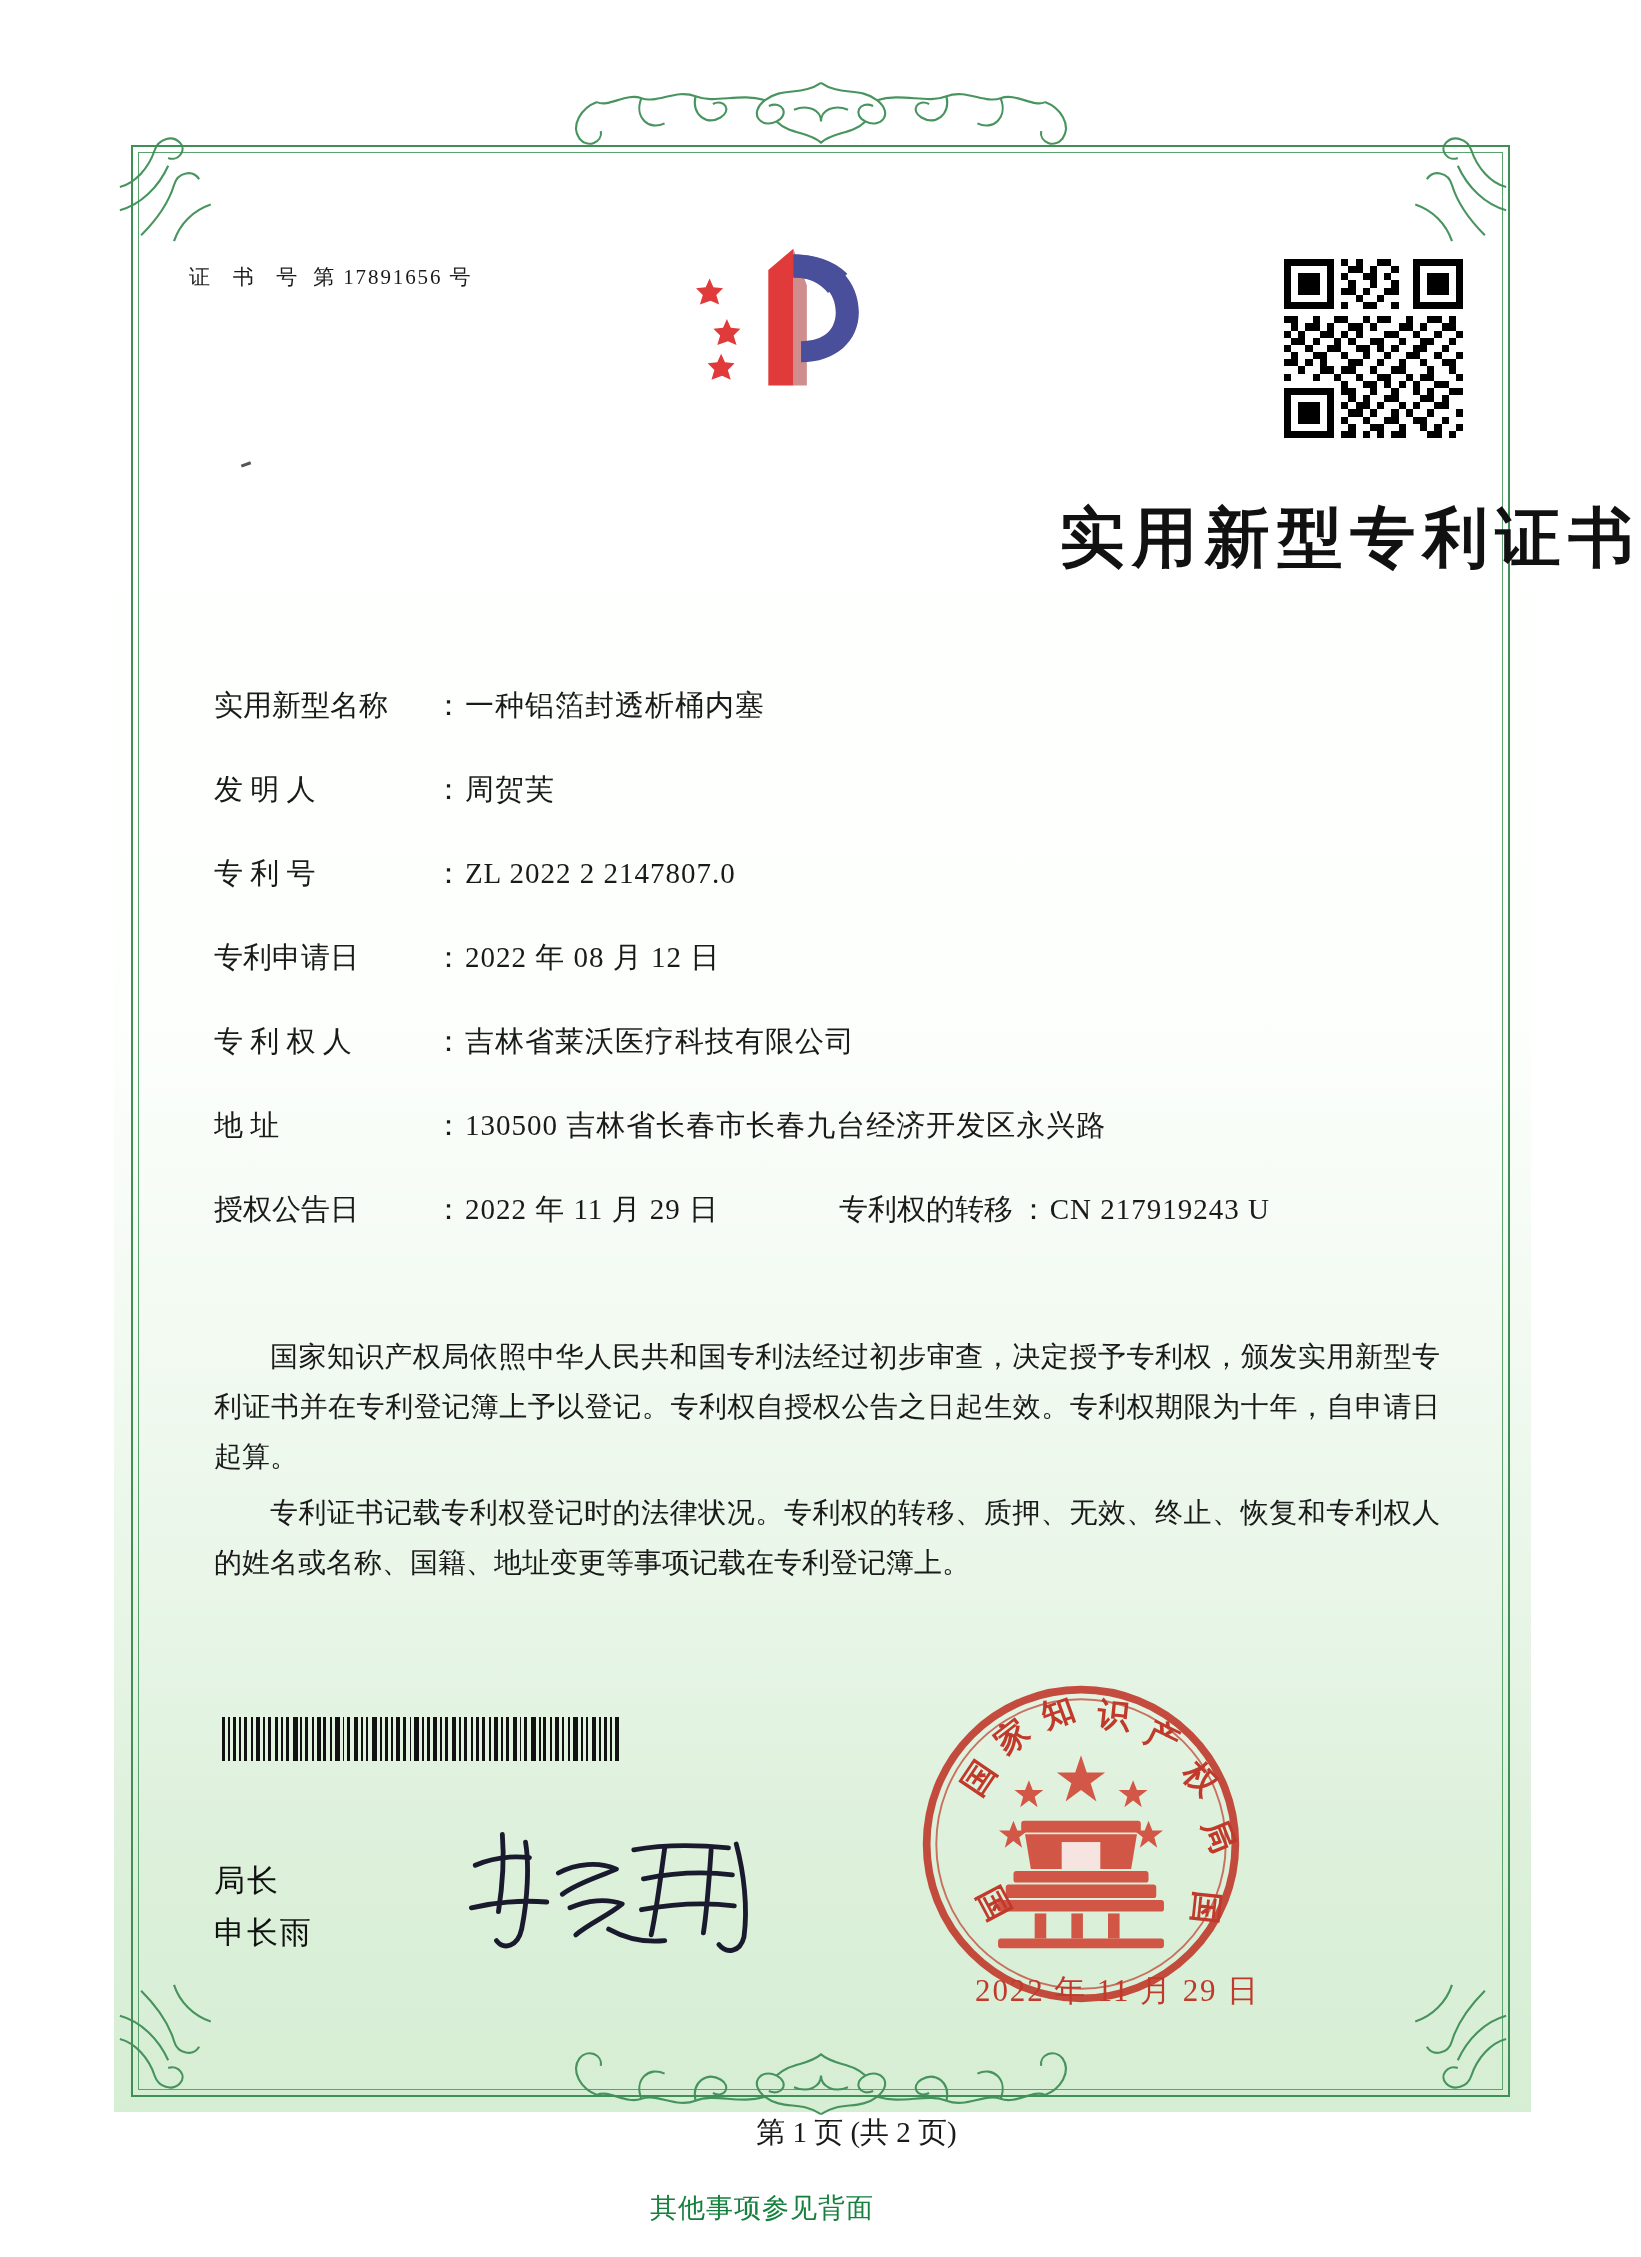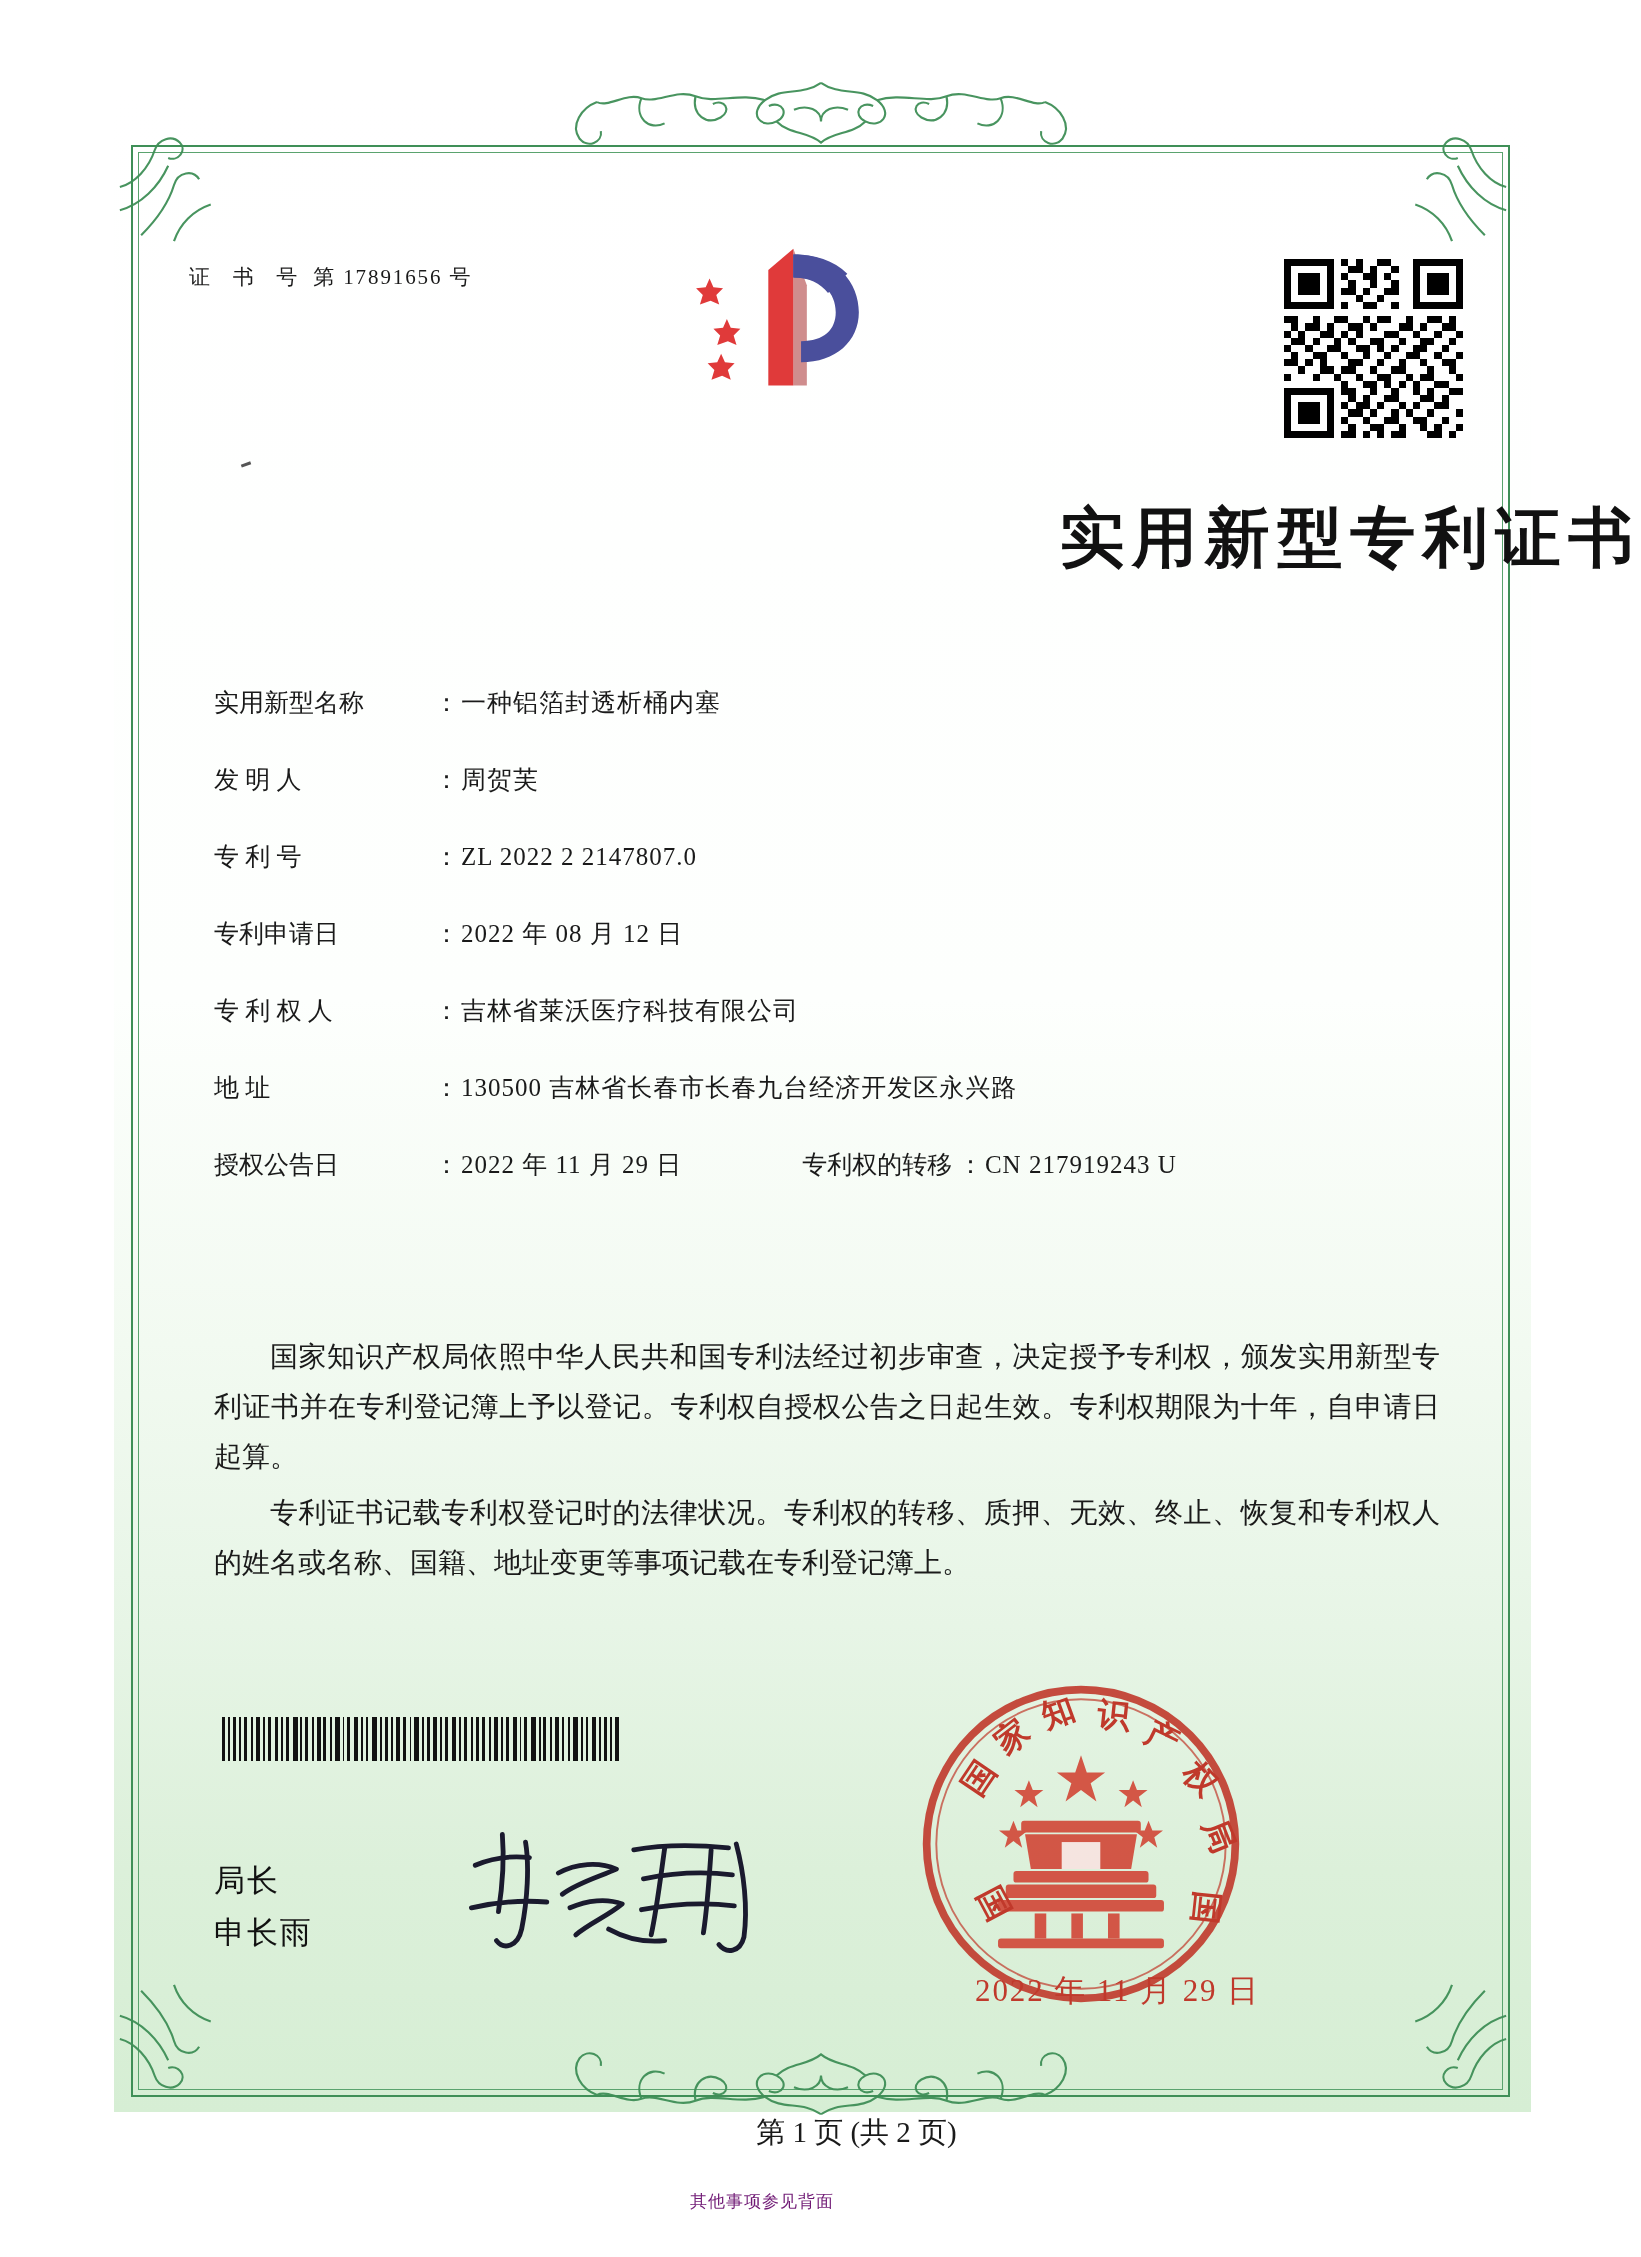--- a/index.html
+++ b/index.html
@@ -119,21 +119,21 @@
   .fields {
     position: absolute;
     left: 214px;
     top: 686px;
     width: 1226px;
   }
   .field {
     display: flex;
     align-items: baseline;
     margin-bottom: 44px;
-    font-size: 25px;
+    font-size: 29px;
     color: #1a1a1a;
     font-family: "Liberation Serif", serif;
   }
   .field .lab {
     width: 220px;
     flex: none;
     display: flex;
     justify-content: space-between;
     letter-spacing: 0;
   }
@@ -215,22 +215,22 @@
     color: #1a1a1a;
     font-family: "Liberation Serif", serif;
     padding-left: 36px;
   }
   .footnote {
     position: absolute;
     left: 0;
     top: 2190px;
     width: 1524px;
     text-align: center;
-    font-size: 17px;
-    color: #701a75;
+    font-size: 27px;
+    color: #15803d;
     font-family: "Liberation Serif", serif;
     letter-spacing: 1px;
   }
   .stray-mark {
     position: absolute;
     left: 241px;
     top: 463px;
     width: 9.7px;
     height: 2.9px;
     background: #555;

